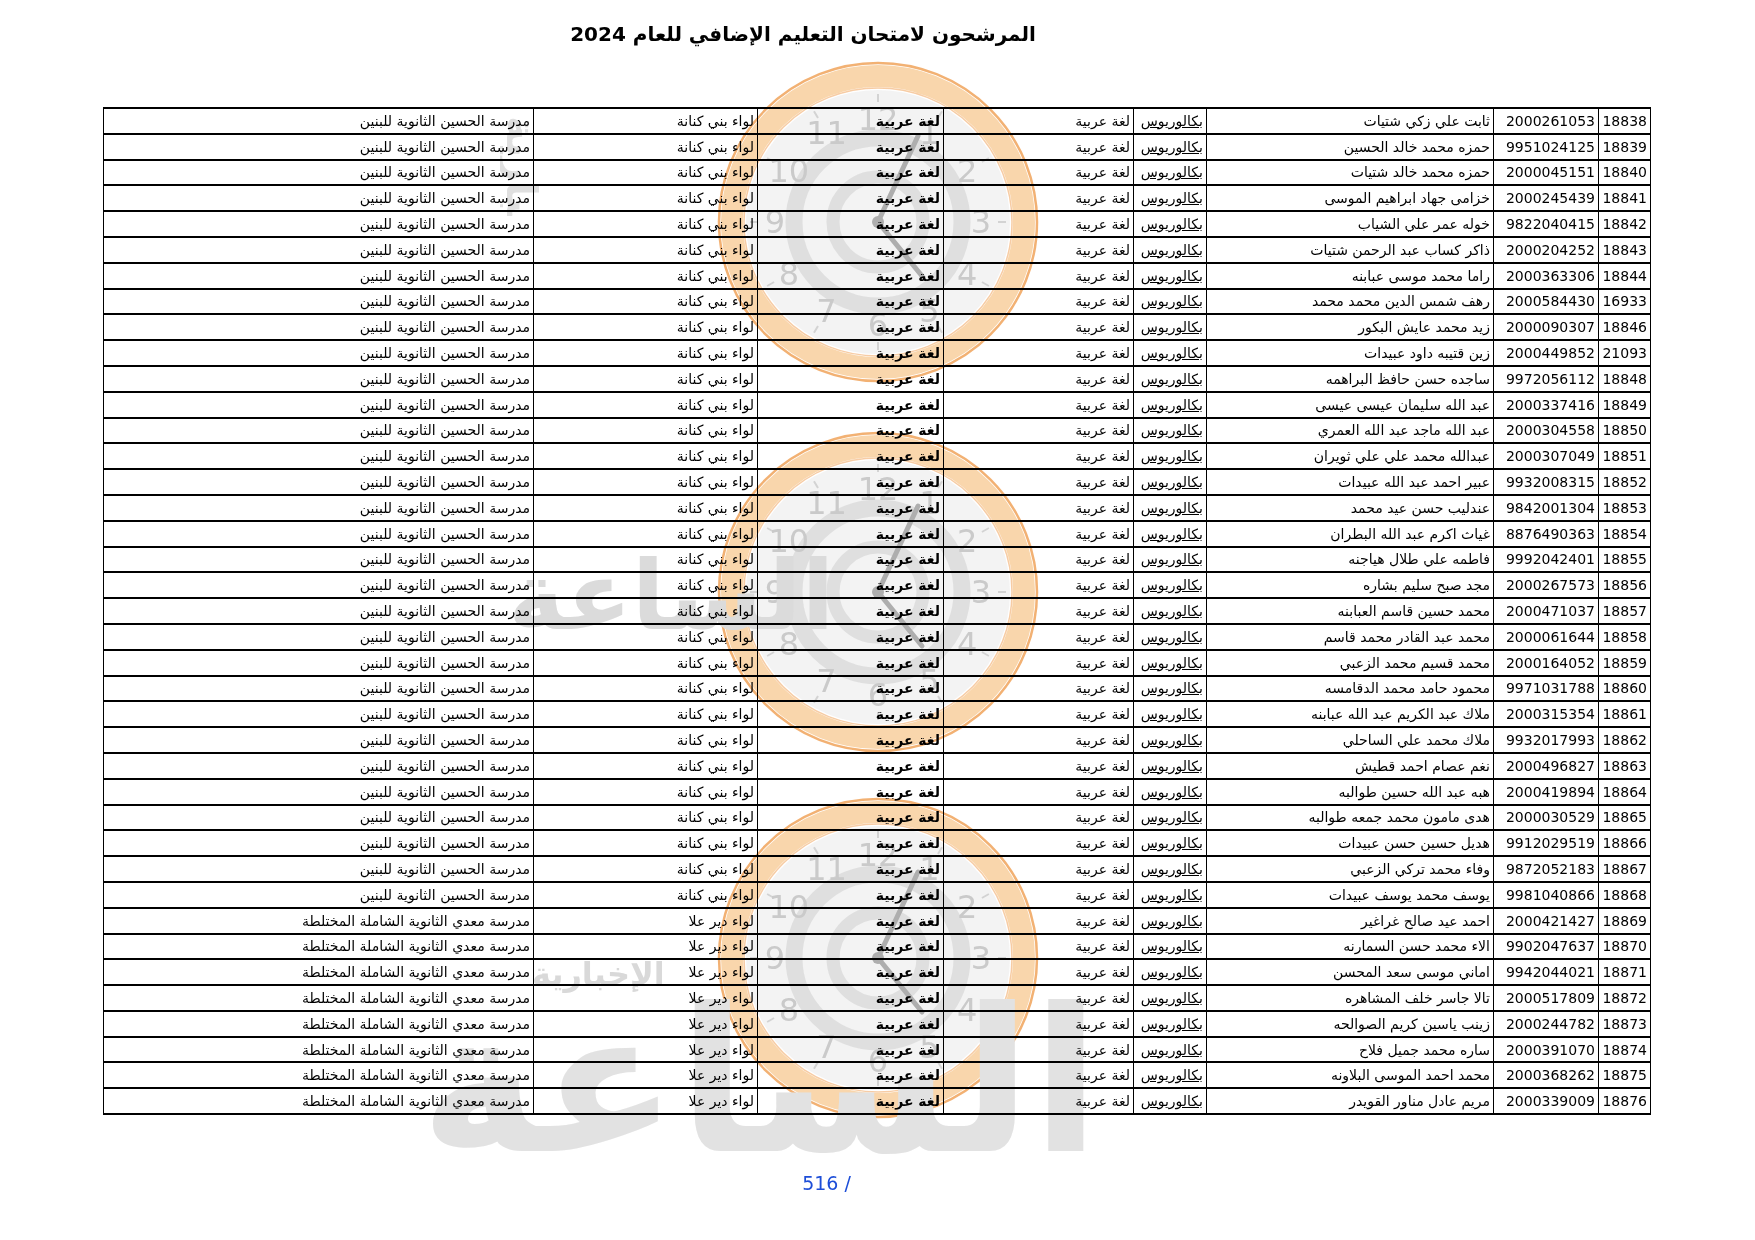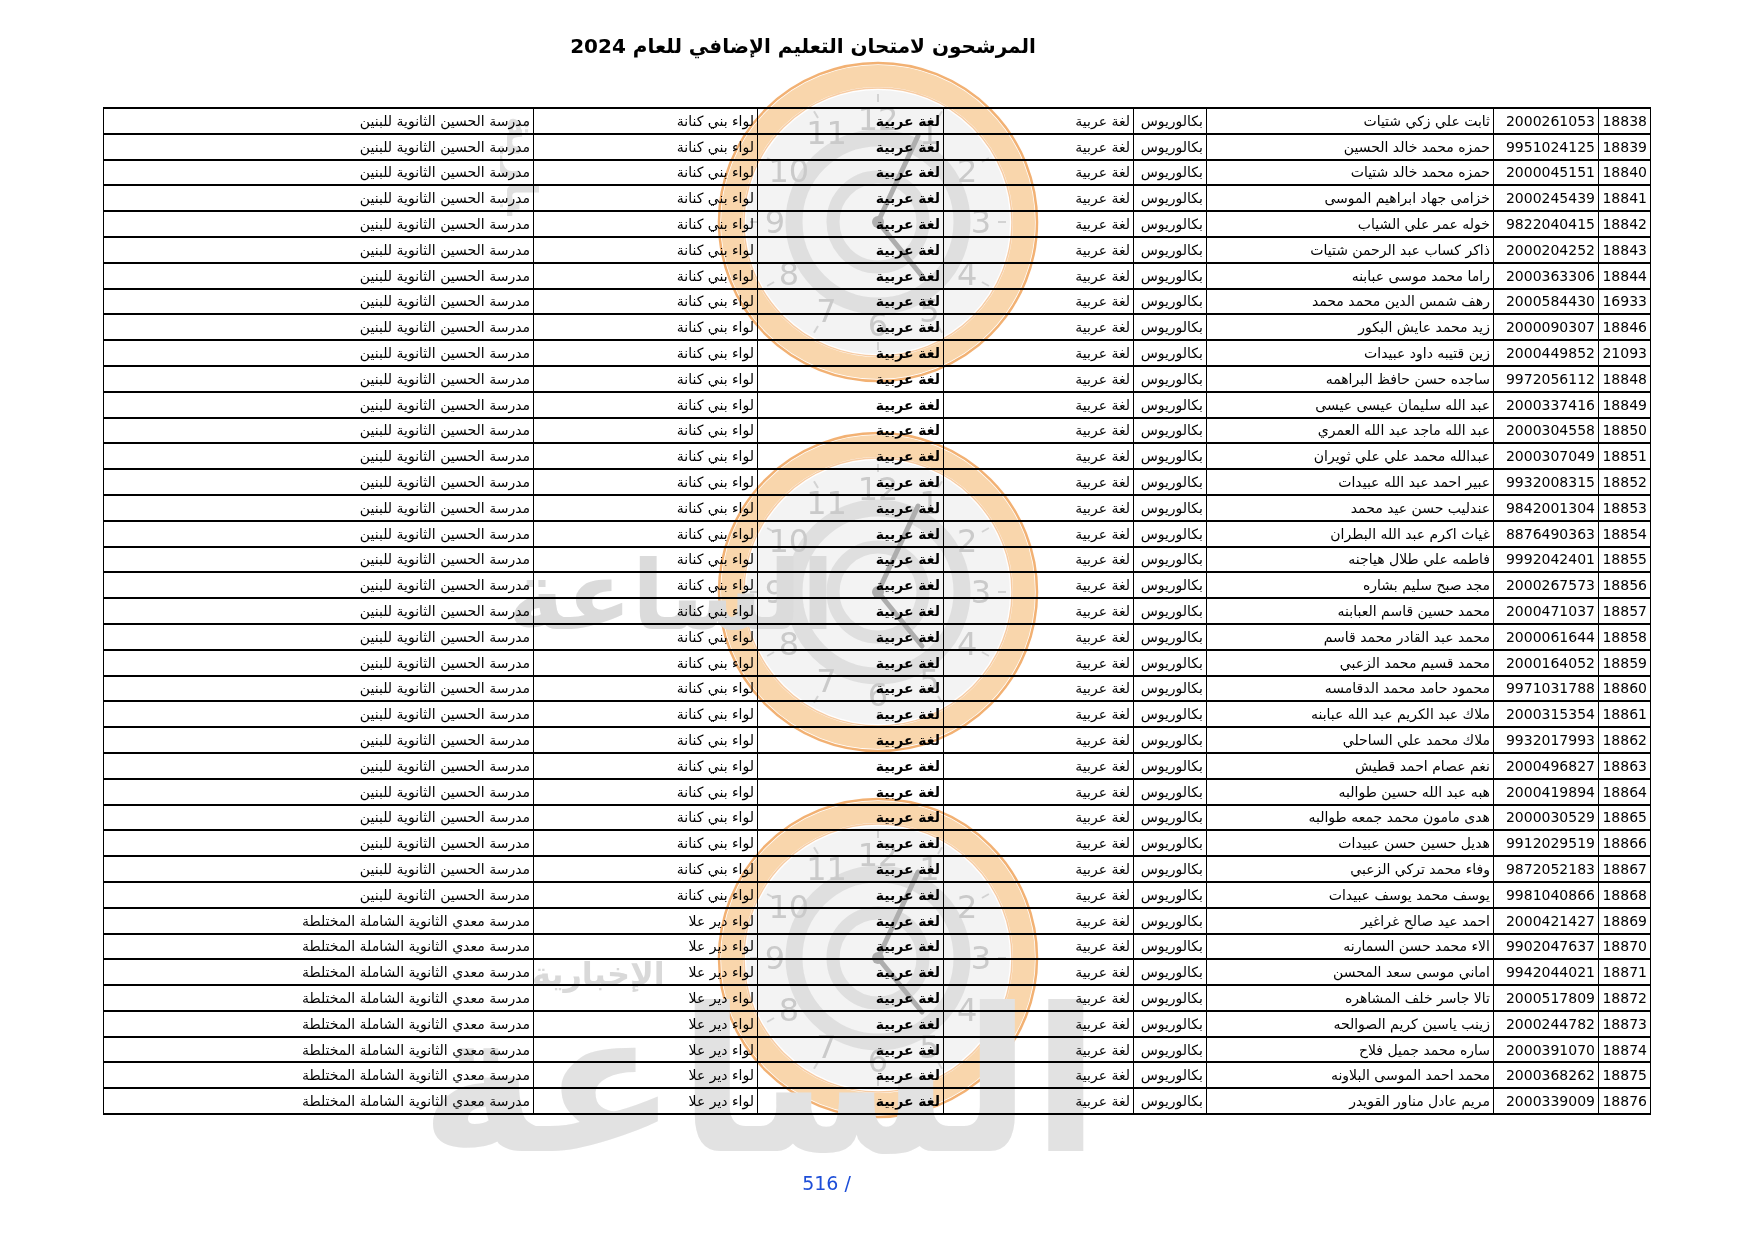--- a/index.html
+++ b/index.html
@@ -28,21 +28,21 @@
   .wm-mid{left:508px;top:548px;font-size:96px;color:#d9d9d9;}
   .wm-top-frag{
     left:500px;top:116px;font-size:42px;color:#dedede;
     writing-mode:vertical-rl;height:100px;overflow:hidden;
   }
   .wm-bottom-small{left:532px;top:958px;font-size:32px;color:#d6d6d6;}
   .wm-bottom-big{left:420px;top:982px;font-size:200px;color:#e0e0e0;letter-spacing:8px;}
   
   .doc-title{
     position:absolute;
-    left:0;top:34px;width:1606px;
+    left:0;top:22px;width:1606px;
     text-align:center;
     direction:rtl;
     font-size:20px;font-weight:bold;color:#000;
     z-index:2;
   }
   .page-footer{
     position:absolute;
     left:0;top:1172px;width:1653px;
     text-align:center;
     direction:ltr;
@@ -69,21 +69,21 @@
     padding:0 3px;
     vertical-align:middle;
     text-align:right;
     white-space:nowrap;
     overflow:hidden;
     font-size:14px;
     color:#000;
     background:transparent;
   }
   td.c-num{font-size:16px;letter-spacing:0px;}
-  td.c-degree{font-size:13px;padding:0 1px;}
+  td.c-degree{font-size:13px;padding:0 1px;text-decoration:underline;}
   td.c-spec{padding-left:3px;padding-right:14px;}
   td.c-subject{font-weight:bold;font-size:15px;}
 </style>
 </head>
 <body>
 
 <div class="watermark">
   <div id="wm-clocks">
       <svg viewBox="-170 -170 340 340" width="340" height="340" class="wm-clock" style="left: 708px; top: 52px;">
         <circle cx="0" cy="0" r="159" fill="none" stroke="#EF9B4C" stroke-width="2.5" opacity="0.85"></circle>

